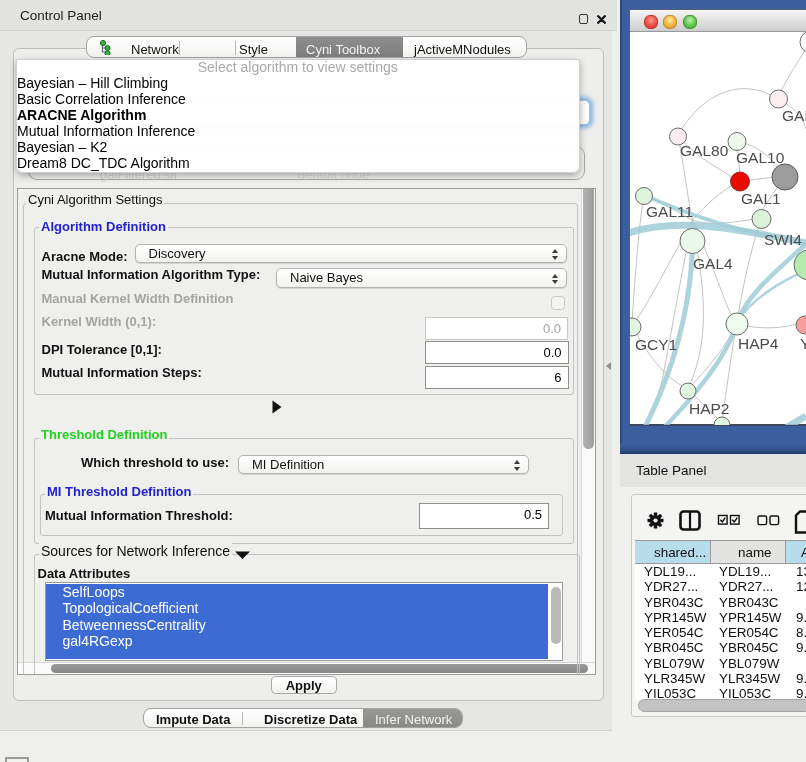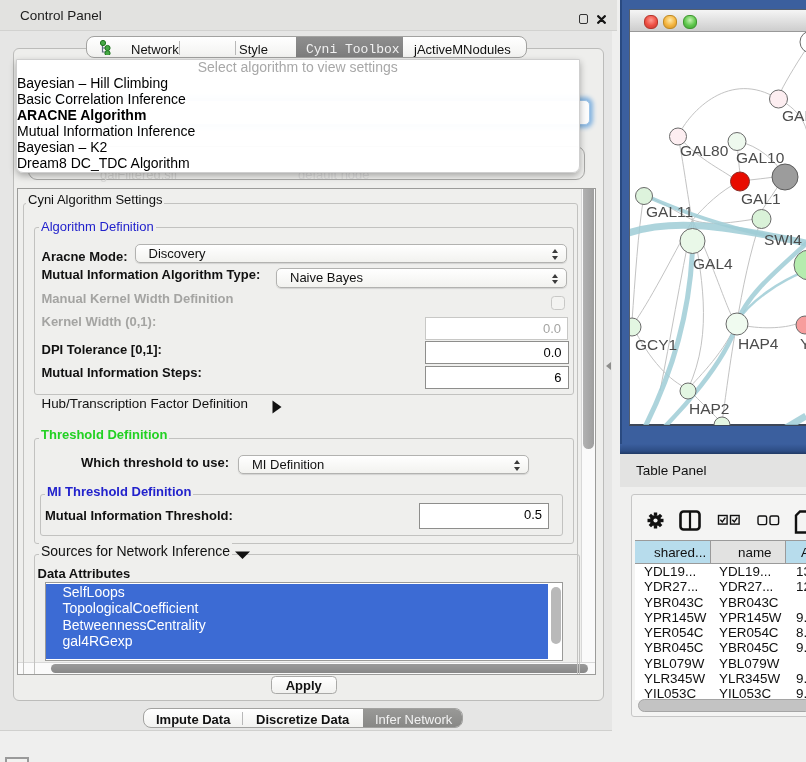--- a/index.html
+++ b/index.html
@@ -180,52 +180,51 @@
     <svg class="abs" style="left:13px;top:2.5px" width="11" height="15" viewBox="0 0 11 15">
       <path d="M2.5 5 V12 H7" fill="none" stroke="#5a6c7e" stroke-width="1.2"></path>
       <path d="M2.5 8 H6" fill="none" stroke="#5a6c7e" stroke-width="1.2"></path>
       <circle cx="3" cy="3" r="2.6" fill="#46a946" stroke="#1e741e" stroke-width="1"></circle>
       <circle cx="7.5" cy="8" r="2.6" fill="#46a946" stroke="#1e741e" stroke-width="1"></circle>
       <circle cx="7.5" cy="13.2" r="2.6" fill="#46a946" stroke="#1e741e" stroke-width="1"></circle>
     </svg>
     <div class="abs r13" style="left:44px;top:5px;">Network</div>
     <div class="abs r13" style="left:104px;top:5px;margin-left:48px;">Style</div>
     <div class="abs r13" style="left:160px;top:23px;">Select</div>
-    <div class="abs r13" style="left:219px;top:5px;color:#f2f2f2;font-family:Liberation Mono, monospace;">Cyni Toolbox</div>
+    <div class="abs r13" style="left:219px;top:5px;color:#f2f2f2;">Cyni Toolbox</div>
     <div class="abs r13" style="left:327px;top:5px;">jActiveMNodules</div>
   </div>
 
   <div class="abs" style="left:17px;top:188px;width:579px;height:487px;border:1px solid #9c9c9a;box-sizing:border-box;background:#efefed;overflow:hidden;">
 
     <div class="abs" style="left:563px;top:0;width:14px;height:473px;background:#fafafa;border-left:1px solid #d8d8d8;"></div>
     <div class="abs" style="left:564.5px;top:-5px;width:11px;height:265px;background:linear-gradient(90deg,#b2b2b2,#9e9e9e);border-radius:6px;"></div>
 
     <div class="abs" style="left:0;top:473px;width:577px;height:12px;background:#fafafa;border-top:1px solid #d8d8d8;box-sizing:border-box;"></div>
     <div class="abs" style="left:33px;top:475px;width:537px;height:9px;background:linear-gradient(#9a9a9a,#888888);border-radius:5px;"></div>
 
     <div class="abs" style="left:4.5px;top:14px;width:553px;height:478px;border:1px solid #c2c2c0;border-radius:3px;"></div>
     <div class="abs r13" style="left:8px;top:2.5px;background:#efefed;padding:0 2px;">Cyni Algorithm Settings</div>
 
     <div class="abs" style="left:15.5px;top:38px;width:538px;height:166px;border:1px solid #c2c2c0;border-radius:3px;"></div>
-    <div class="abs" style="left:21px;top:30px;background:#efefed;padding:0 2px;font-size:13px;font-weight:normal;color:#2222cc;">Algorithm Definition</div>
+    <div class="abs" style="left:21px;top:30px;background:#efefed;padding:0 2px;font-size:13px;font-weight:bold;color:#2222cc;">Algorithm Definition</div>
 
     <div class="abs b13" style="left:23.5px;top:59.8px;">Aracne Mode:</div>
     <div class="abs combo" style="left:116.5px;top:54.5px;width:432px;height:19.5px;"><span style="margin-left:13px;">Discovery</span></div>
     <div class="abs b13" style="left:23.5px;top:78.3px;text-align:center;">Mutual Information Algorithm Type:</div>
     <div class="abs combo" style="left:258px;top:79.3px;width:290.5px;height:19.5px;"><span style="margin-left:13px;">Naive Bayes</span></div>
     <div class="abs b13" style="left:23.5px;top:102.3px;color:#a4a4a2;">Manual Kernel Width Definition</div>
     <div class="abs" style="left:533px;top:107px;width:14px;height:14px;background:#f3f3f1;border:1px solid #c8c8c6;border-radius:3.5px;box-sizing:border-box;"></div>
     <div class="abs b13" style="left:23.5px;top:124.7px;color:#a4a4a2;text-align:right;">Kernel Width (0,1):</div>
     <div class="abs field" style="left:407px;top:127.5px;width:143px;height:23px;border-color:#c8c8c6;color:#a4a4a2;">0.0</div>
     <div class="abs b13" style="left:23.5px;top:153px;">DPI Tolerance [0,1]:</div>
     <div class="abs field" style="left:406.5px;top:152px;width:144px;height:23px;">0.0</div>
     <div class="abs b13" style="left:23.5px;top:176px;">Mutual Information Steps:</div>
     <div class="abs field" style="left:406.5px;top:177px;width:144px;height:22.5px;">6</div>
 
-    <div class="abs" style="font-size:13.4px;color:#111;left:23.5px;top:207.3px;">Hub/Transcription Factor Definition</div>
     <svg class="abs" style="left:253px;top:211px;" width="11" height="14" viewBox="0 0 11 14">
           <path d="M1.5 0.5 L10.5 7 L1.5 13.5 Z" fill="#111"></path>
         </svg>
 
     <div class="abs" style="left:15.5px;top:248.5px;width:538px;height:104px;border:1px solid #c2c2c0;border-radius:3px;"></div>
     <div class="abs" style="left:21px;top:237.7px;background:#efefed;padding:0 2px;font-size:13px;font-weight:bold;color:#22d122;">Threshold Definition</div>
     <div class="abs b13" style="left:63px;top:266px;">Which threshold to use:</div>
     <div class="abs combo" style="left:220px;top:265.5px;width:291px;height:19.5px;"><span style="margin-left:13px;">MI Definition</span></div>
 
     <div class="abs" style="left:22px;top:304.5px;width:521px;height:40px;border:1px solid #c2c2c0;border-radius:3px;"></div>
@@ -245,21 +244,21 @@
       <div class="abs" style="left:505px;top:4px;width:10.5px;height:57px;background:#b9b9b9;border-radius:6px;"></div>
     </div>
   </div>
 
   <div class="abs" style="left:270.5px;top:675.5px;width:66.5px;height:18px;background:linear-gradient(#ffffff,#f1f1ef);border:1px solid #a9a9a7;border-radius:4.5px;text-align:center;font-size:13px;font-weight:bold;color:#111;line-height:17px;box-sizing:border-box;">Apply</div>
 
   <div class="abs" style="left:143px;top:708px;width:320px;height:20px;background:linear-gradient(#ffffff,#f2f2f0);border:1px solid #a2a2a0;border-radius:8px;box-sizing:border-box;overflow:hidden;">
     <div class="abs" style="left:219px;top:0;width:101px;height:20px;background:linear-gradient(#999997,#868684);"></div>
     <div class="abs" style="left:98px;top:3px;width:1px;height:13px;background:#b8b8b8;"></div>
     <div class="abs b13" style="left:12px;top:2.5px;">Impute Data</div>
-    <div class="abs b13" style="left:112px;top:2.5px;text-align:right;">Discretize Data</div>
+    <div class="abs b13" style="left:120px;top:2.5px;text-align:right;">Discretize Data</div>
     <div class="abs r13" style="left:231px;top:2.5px;color:#f2f2f2;">Infer Network</div>
   </div>
 </div>
 
 <div class="abs" style="left:605.5px;top:362px;width:0;height:0;border-top:4px solid transparent;border-bottom:4px solid transparent;border-right:5px solid #8e8e8c;"></div>
 
 <div class="abs" style="left:16px;top:59px;width:563.5px;height:114px;background:rgba(255,255,255,0.97);border:1px solid #cfcfcf;border-radius:0 0 7px 7px;box-shadow:0 3px 7px rgba(0,0,0,0.3);box-sizing:border-box;">
   <div style="text-align:center;font-size:14px;color:#a8a8a8;margin-top:-1px;">Select algorithm to view settings</div>
   <div style="font-size:14px;color:#000;line-height:16px;margin:0 0 0 0px;">Bayesian – Hill Climbing<br>Basic Correlation Inference<br><b>ARACNE Algorithm</b><br>Mutual Information Inference<br>Bayesian – K2<br>Dream8 DC_TDC Algorithm</div>
 </div>

